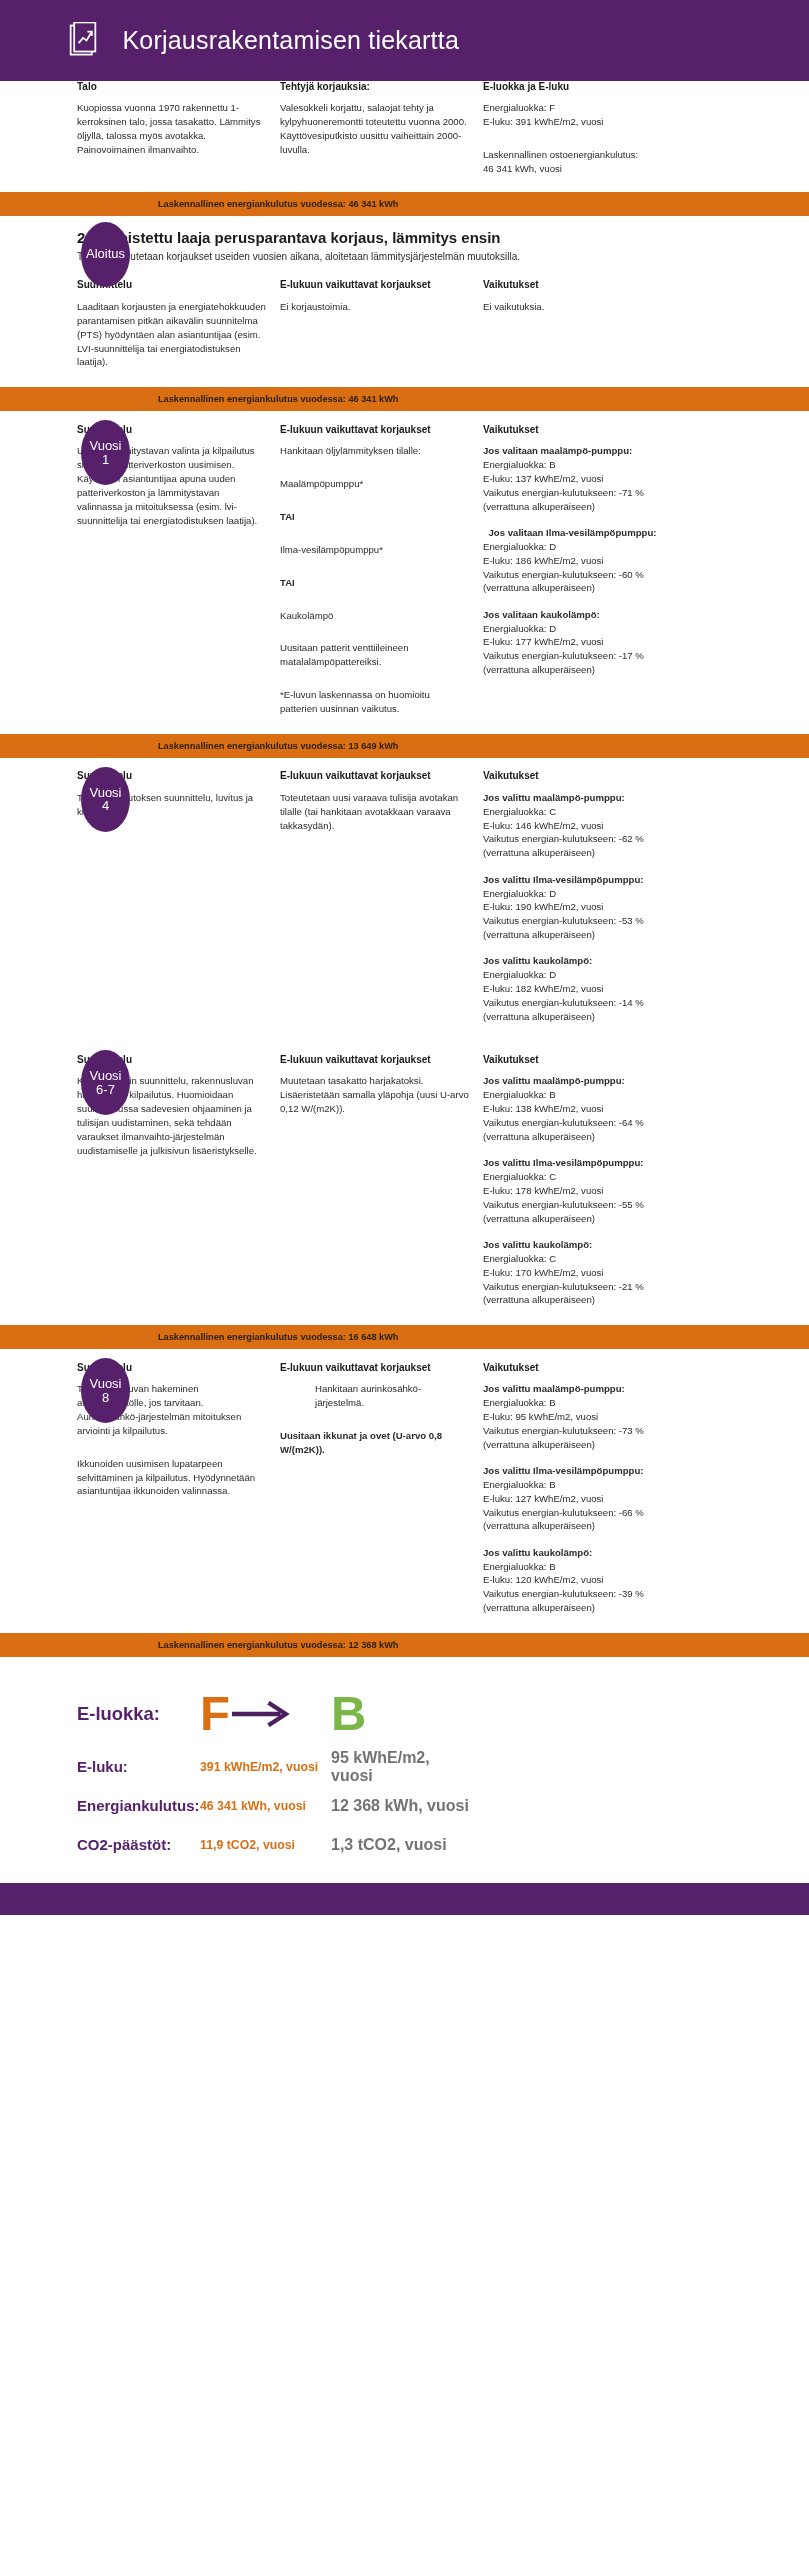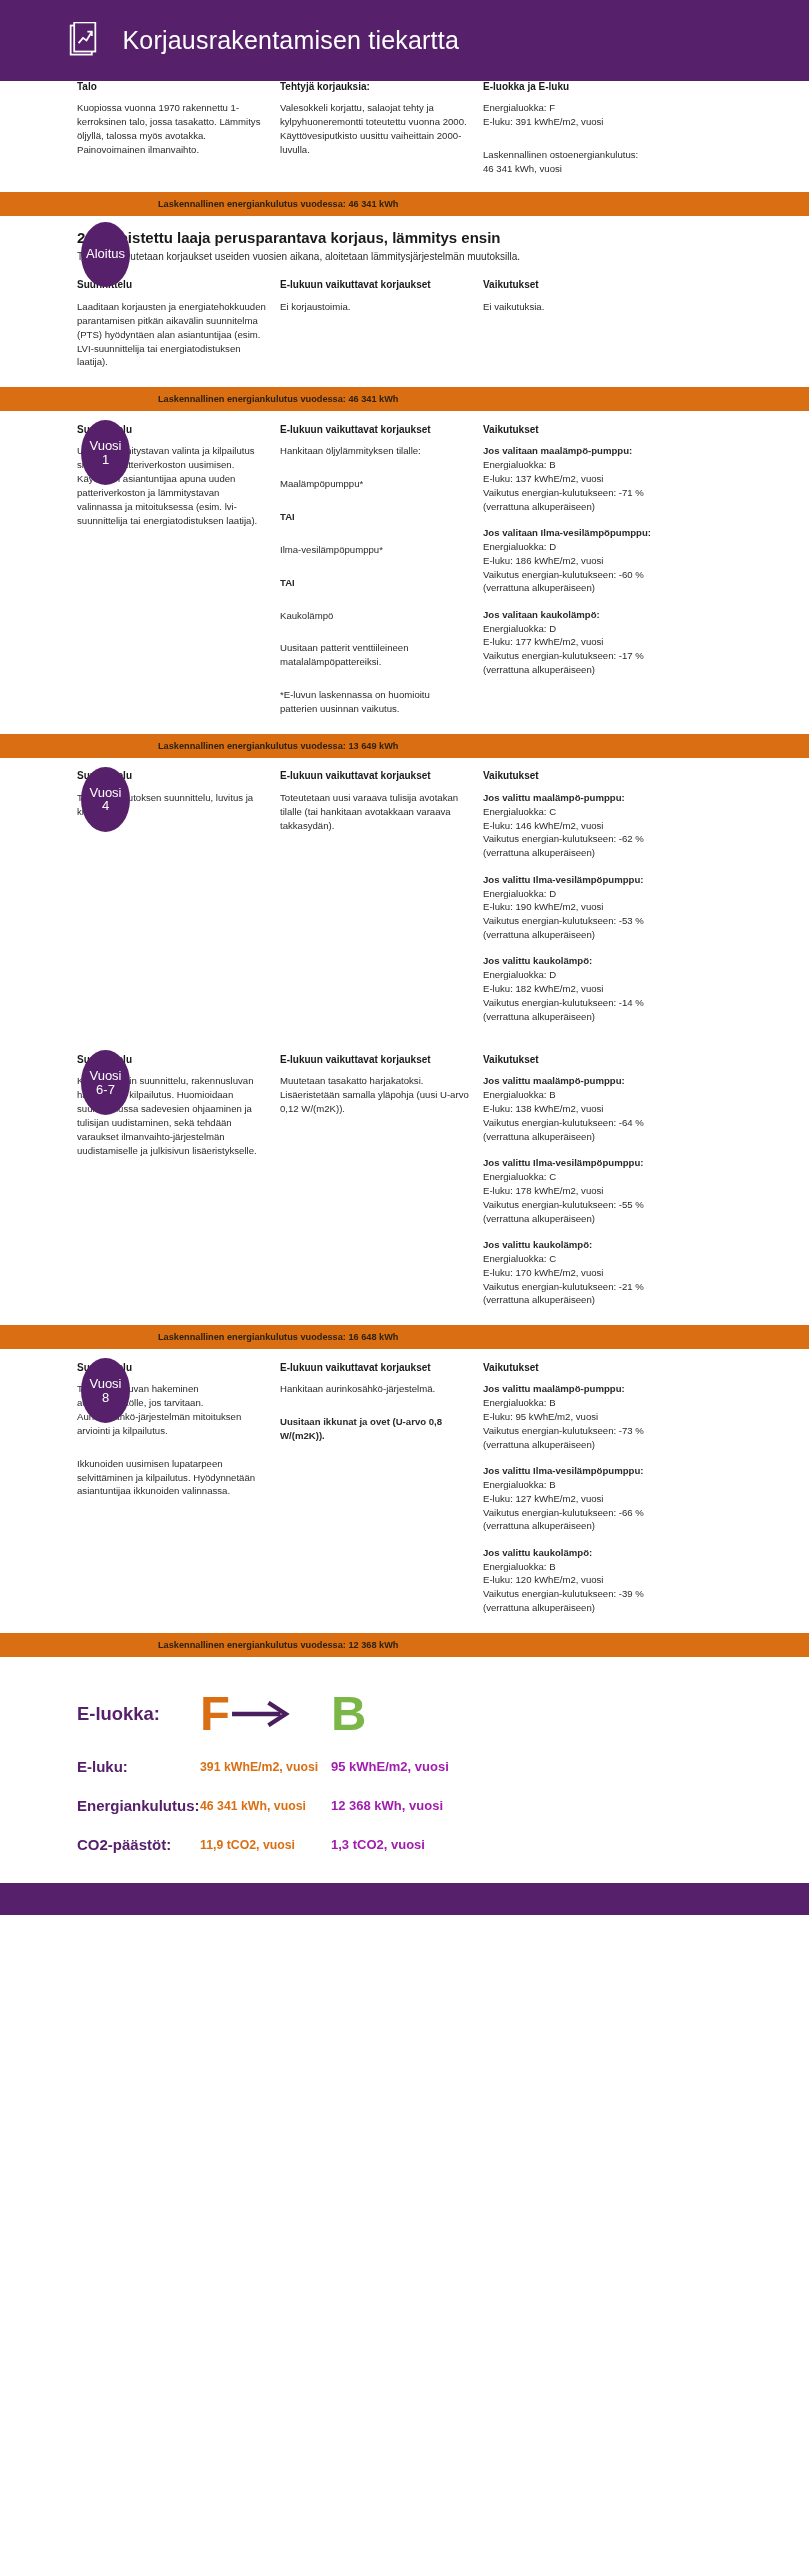--- a/index.html
+++ b/index.html
@@ -104,21 +104,21 @@
     position: relative; z-index: 6; background: #fff;
     padding: 23px 0 19px 77px;
   }
   .summary-grid { display: grid; grid-template-columns: 123px 131px 140px; row-gap: 0; }
   .sum-label {
     color: #56206b; font-weight: 700; font-size: 15px;
     display: flex; align-items: center;
   }
   .sum-label.big { font-size: 18.4px; }
   .sum-before { color: #d96f12; font-weight: 700; font-size: 12.3px; display:flex; align-items:center; }
-  .sum-after  { color: #a21caf; font-weight: 700; font-size: 13px; display:flex; align-items:center; }
+  .sum-after  { color: #737373; font-weight: 700; font-size: 16px; display:flex; align-items:center; }
   .grade-row { height: 67px; }
   .grade-f { color: #d96f12; font-size: 49px; font-weight: 700; line-height: 1; display:flex; align-items:center; }
   .grade-b { color: #7ab648; font-size: 49px; font-weight: 700; line-height: 1; display:flex; align-items:center; }
   .grade-arrow { position: relative; width: 63px; height: 26px; align-self: center; }
   .row-h { height: 39px; }
 
   .footer-bar {
     position: relative; z-index: 6;
     height: 31.5px; background: #56206b;
   }
@@ -220,21 +220,21 @@
             <div class="col-p" style="white-space: pre-line;">Uusitaan patterit venttiileineen matalalämpöpattereiksi.</div>
             <div class="col-p" style="white-space: pre-line;">*E-luvun laskennassa on huomioitu patterien uusinnan vaikutus.</div>
           </div>
           <div class="col col-c">
             <div class="col-h">Vaikutukset</div>
             <div class="col-p b" style="white-space: pre-line;">Jos valitaan maalämpö-pumppu:</div>
             <div class="col-p" style="white-space: pre-line; margin-top: 0px;">Energialuokka: B
 E-luku: 137 kWhE/m2, vuosi
 Vaikutus energian-kulutukseen: -71 %
 (verrattuna alkuperäiseen)</div>
-            <div class="col-p b" style="white-space: pre-line; margin-top: 12.3px;">Jos valitaan Ilma-vesilämpöpumppu:</div>
+            <div class="col-p b" style="white-space: pre-line; margin-top: 12.3px; text-align: center;">Jos valitaan Ilma-vesilämpöpumppu:</div>
             <div class="col-p" style="white-space: pre-line; margin-top: 0px;">Energialuokka: D
 E-luku: 186 kWhE/m2, vuosi
 Vaikutus energian-kulutukseen: -60 %
 (verrattuna alkuperäiseen)</div>
             <div class="col-p b" style="white-space: pre-line; margin-top: 12.3px;">Jos valitaan kaukolämpö:</div>
             <div class="col-p" style="white-space: pre-line; margin-top: 0px;">Energialuokka: D
 E-luku: 177 kWhE/m2, vuosi
 Vaikutus energian-kulutukseen: -17 %
 (verrattuna alkuperäiseen)</div>
           </div>
@@ -329,21 +329,21 @@
         </div>
         <div class="white-pad" style="height: 12.3px;"></div>
         <div class="cols" style="padding-bottom: 17.5px; padding-top: 0px;">
           <div class="col col-a">
             <div class="col-h">Suunnittelu</div>
             <div class="col-p" style="white-space: pre-line;">Toimenpideluvan hakeminen aurinkosähkölle, jos tarvitaan. Aurinkosähkö-järjestelmän mitoituksen arviointi ja kilpailutus.</div>
             <div class="col-p" style="white-space: pre-line;">Ikkunoiden uusimisen lupatarpeen selvittäminen ja kilpailutus. Hyödynnetään asiantuntijaa ikkunoiden valinnassa.</div>
           </div>
           <div class="col col-b">
             <div class="col-h">E-lukuun vaikuttavat korjaukset</div>
-            <div class="col-p" style="white-space: pre-line;">Hankitaan aurinkosähkö-järjestelmä.</div>
+            <div class="col-p" style="white-space: pre-line; margin-left: 35px;">Hankitaan aurinkosähkö-järjestelmä.</div>
             <div class="col-p" style="white-space: pre-line; font-weight: bold;">Uusitaan ikkunat ja ovet (U-arvo 0,8 W/(m2K)).</div>
           </div>
           <div class="col col-c">
             <div class="col-h">Vaikutukset</div>
             <div class="col-p b" style="white-space: pre-line;">Jos valittu maalämpö-pumppu:</div>
             <div class="col-p" style="white-space: pre-line; margin-top: 0px;">Energialuokka: B
 E-luku: 95 kWhE/m2, vuosi
 Vaikutus energian-kulutukseen: -73 %
 (verrattuna alkuperäiseen)</div>
             <div class="col-p b" style="white-space: pre-line; margin-top: 12.3px;">Jos valittu Ilma-vesilämpöpumppu:</div>

